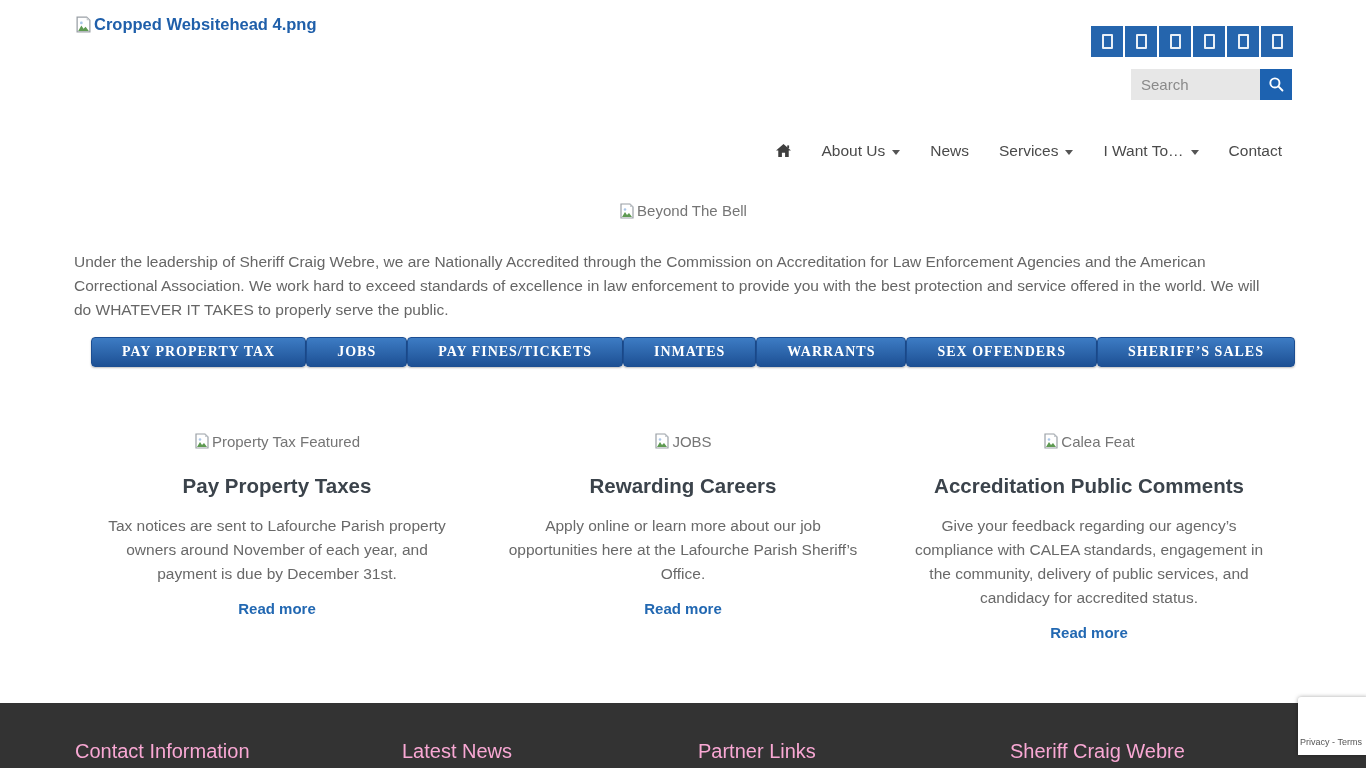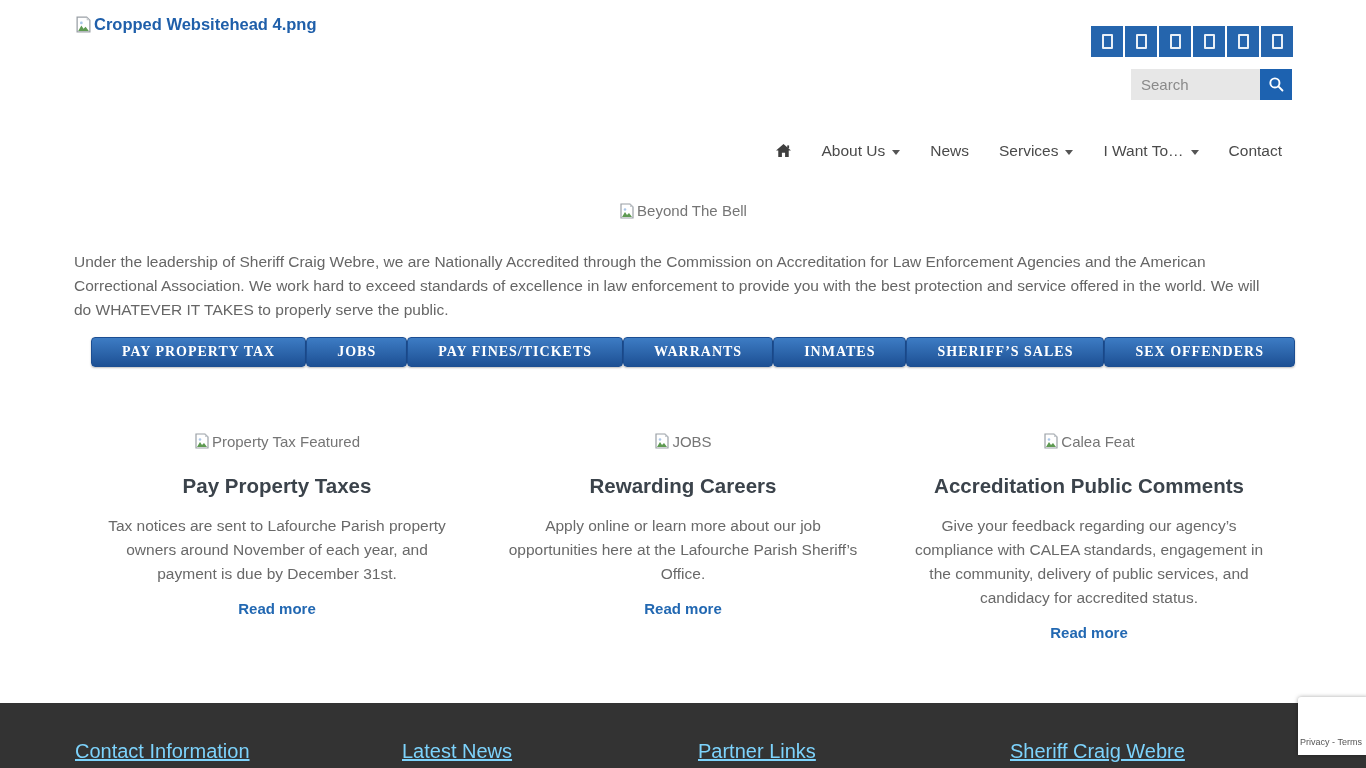--- a/index.html
+++ b/index.html
@@ -114,21 +114,21 @@
     color:#2268b2; font-weight:bold; font-size:15px;
   }
 
   
   footer {
     position:absolute; left:0; top:703px; width:1366px; height:65px;
     background:#333333;
   }
   footer h3 {
     position:absolute; top:37px;
-    font-size:20px; font-weight:normal; color:#7dd3fc;text-decoration:underline;
+    font-size:20px; font-weight:normal; color:#f9a8d4;
   }
   .fcol-0 { left:75px; }
   .fcol-1 { left:386px;margin-left:16px; }
   .fcol-2 { left:698px; }
   .fcol-3 { left:1010px; }
 
   
   .recaptcha {
     position:absolute; left:1298px; top:697px; width:70px; height:58px;
     background:#ffffff; border-radius:3px 0 0 0;
@@ -229,24 +229,24 @@
     </svg>
   <span>Beyond The Bell</span>
 </div>
 
 <p class="intro">Under the leadership of Sheriff Craig Webre, we are Nationally Accredited through the Commission on Accreditation for Law Enforcement Agencies and the American Correctional Association. We work hard to exceed standards of excellence in law enforcement to provide you with the best protection and service offered in the world. We will do WHATEVER IT TAKES to properly serve the public.</p>
 
 <div class="quick-links">
   <a class="ql-btn">PAY PROPERTY TAX</a>
   <a class="ql-btn">JOBS</a>
   <a class="ql-btn">PAY FINES/TICKETS</a>
+  <a class="ql-btn">INMATES</a>
   <a class="ql-btn">WARRANTS</a>
-  <a class="ql-btn">INMATES</a>
+  <a class="ql-btn">SEX OFFENDERS</a>
   <a class="ql-btn">SHERIFF’S SALES</a>
-  <a class="ql-btn">SEX OFFENDERS</a>
 </div>
 
 <div class="features">
 
   <div class="feature">
     <div class="feature-img">
       <svg class="broken-ico" width="16" height="16" viewBox="0 0 16 16">
           <use href="#broken-img"></use>
         </svg>
       <span>Property Tax Featured</span>

